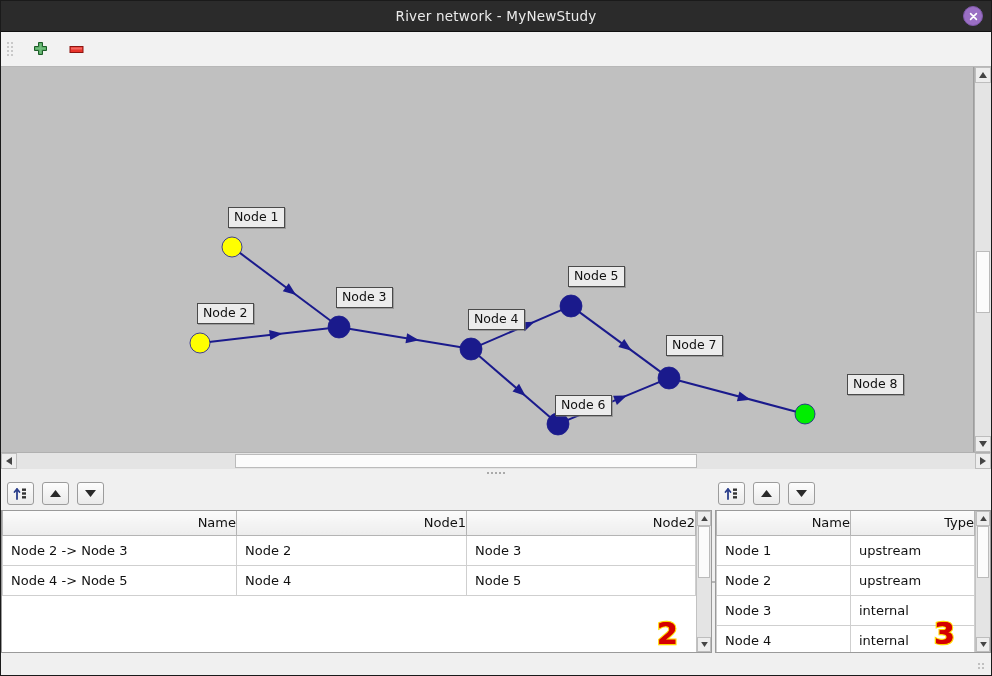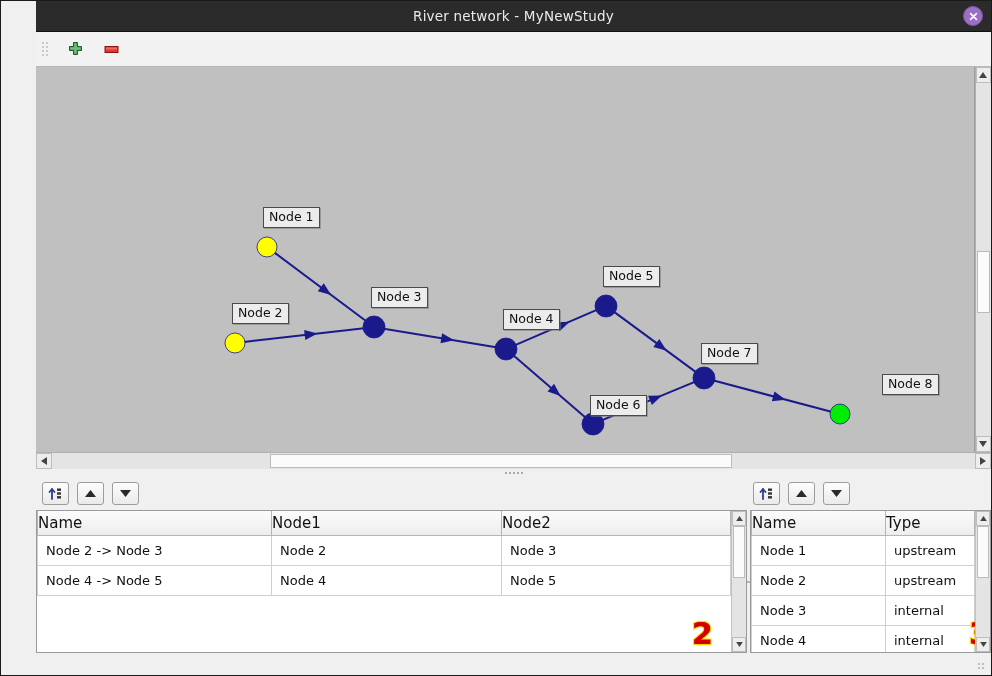--- a/index.html
+++ b/index.html
@@ -2,21 +2,21 @@
 <html><head>
 <meta charset="utf-8">
 <style>
   * { box-sizing: border-box; margin: 0; padding: 0; }
   html, body {
     width: 992px; height: 676px; overflow: hidden;
     font-family: "DejaVu Sans", "Liberation Sans", sans-serif;
     background: #f0f0f0;
   }
   .window { width: 992px; height: 676px; position: relative; display: flex; flex-direction: column;
-            background:#f0f0f0; border:1px solid #1a1a1a;padding-left:35px; }
+            background:#f0f0f0; border:1px solid #1a1a1a; }
 
   
   .titlebar {
     height: 31px; background: #2b2b2b; color: #e8e8e8;
     display: flex; align-items: center; justify-content: center;
     position: relative; flex: 0 0 31px; border-bottom:1px solid #101010;
   }
   .titlebar .title { font-size: 13.5px; letter-spacing: .2px; color:#eaeaea; }
   .close-btn {
     position: absolute; right: 8px; top: 50%; transform: translateY(-50%);
@@ -84,22 +84,22 @@
               align-items: center; justify-content: center; cursor: pointer; }
 
   .tables-row { flex: 1; display: flex; min-height: 0; padding: 0 0 0 0; }
   .tbl-panel { display: flex; flex-direction: column; min-height: 0; background:#fff;
                border: 1px solid #9a9a9a; }
   .tbl-panel.left { flex: 0 0 711px; }
   .tbl-inner { display:flex; flex:1; min-height:0; }
   .tbl-scroll { flex: 1; overflow: hidden; position: relative; background:#fff; }
   table { border-collapse: collapse; width: 100%; table-layout: fixed; }
   th { background: linear-gradient(#fbfbfb,#ededed); border: 1px solid #b4b4b4;
-       border-top: none; font-weight: normal; font-size: 15px; color: #111;
-       height: 24px; text-align: left; }
+       border-top: none; font-weight: normal; font-size: 13px; color: #111;
+       height: 24px; text-align: right; }
   td { border: 1px solid #cfcfcf; border-top: none; font-size: 13px; color: #111;
        height: 30px; padding: 0 8px; background: #fff; white-space: nowrap; }
   .vscroll-tbl { width: 15px; background: #e8e8e8; border-left: 1px solid #c2c2c2;
                  display: flex; flex-direction: column; }
   .vscroll-tbl .sb-arrow { height: 15px; }
   .panel-split { width: 3px; background: #f0f0f0; cursor: col-resize;
                  display: flex; align-items: center; justify-content: center; }
   .panel-split i { width: 2px; height: 2px; background: #b5b5b5; display:block; margin: 1px 0; }
   .statusbar { height: 22px; flex: 0 0 22px; background: #f0f0f0; position: relative; }
   .resize-grip { position: absolute; right: 3px; bottom: 2px; width: 10px; height: 10px;
@@ -184,21 +184,21 @@
                 <circle cx="804" cy="347" r="10" fill="#00ee00" stroke="#1a1a8c" stroke-width="0.8"></circle>
               </g>
           </svg>
           <div id="labels-layer">
               <div class="node-label" style="left: 227px; top: 140px;">Node 1</div>
               <div class="node-label" style="left: 196px; top: 236px;">Node 2</div>
               <div class="node-label" style="left: 335px; top: 220px;">Node 3</div>
               <div class="node-label" style="left: 467px; top: 242px;">Node 4</div>
               <div class="node-label" style="left: 567px; top: 199px;">Node 5</div>
               <div class="node-label" style="left: 554px; top: 328px;">Node 6</div>
-              <div class="node-label" style="left: 665px; top: 276px;">Node 7</div>
+              <div class="node-label" style="left: 665px; top: 268px;">Node 7</div>
               <div class="node-label" style="left: 846px; top: 307px;">Node 8</div>
             </div>
 
         </div>
 
         <div class="vscroll">
           <div class="sb-arrow">
             <svg width="8" height="6" viewBox="0 0 8 6">
                 <path d="M4 0 L8 6 L0 6 z" fill="#444"></path>
               </svg>

